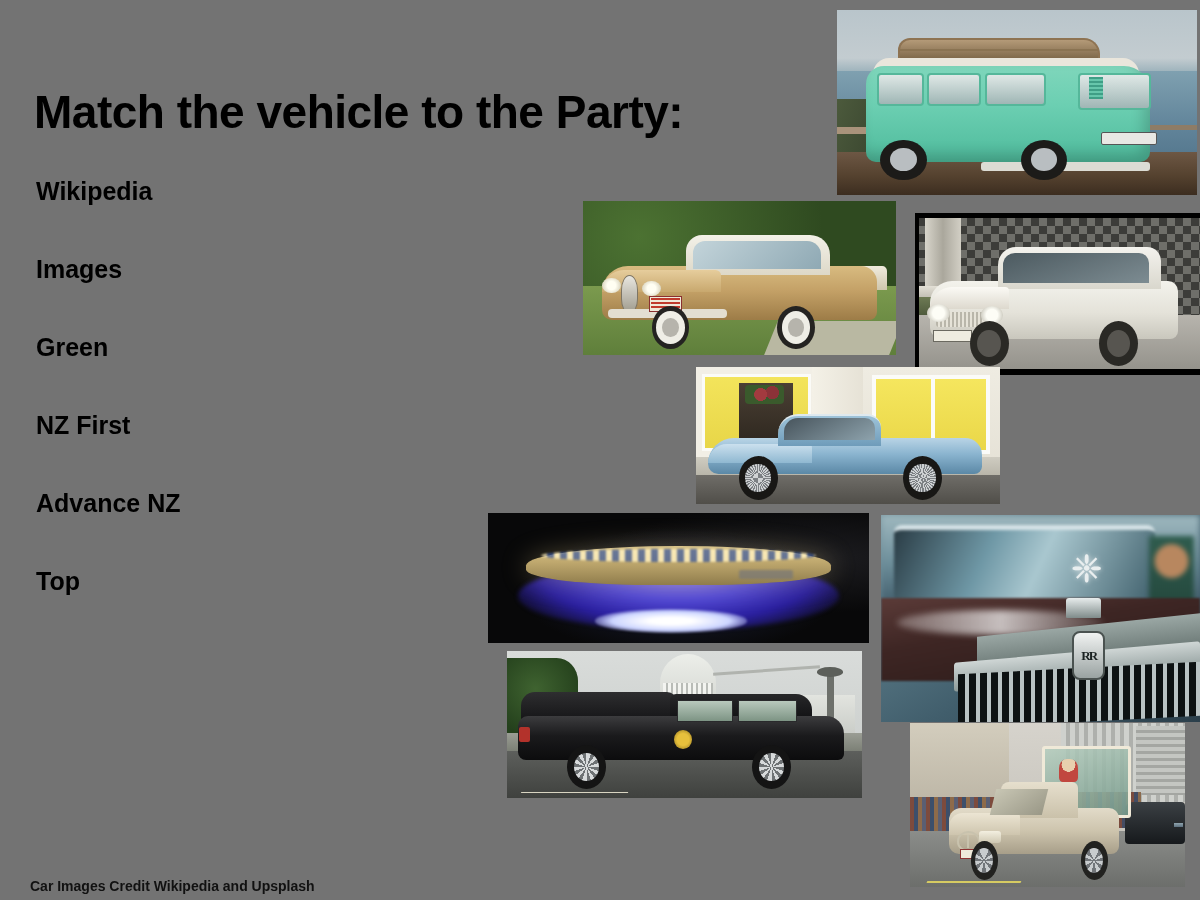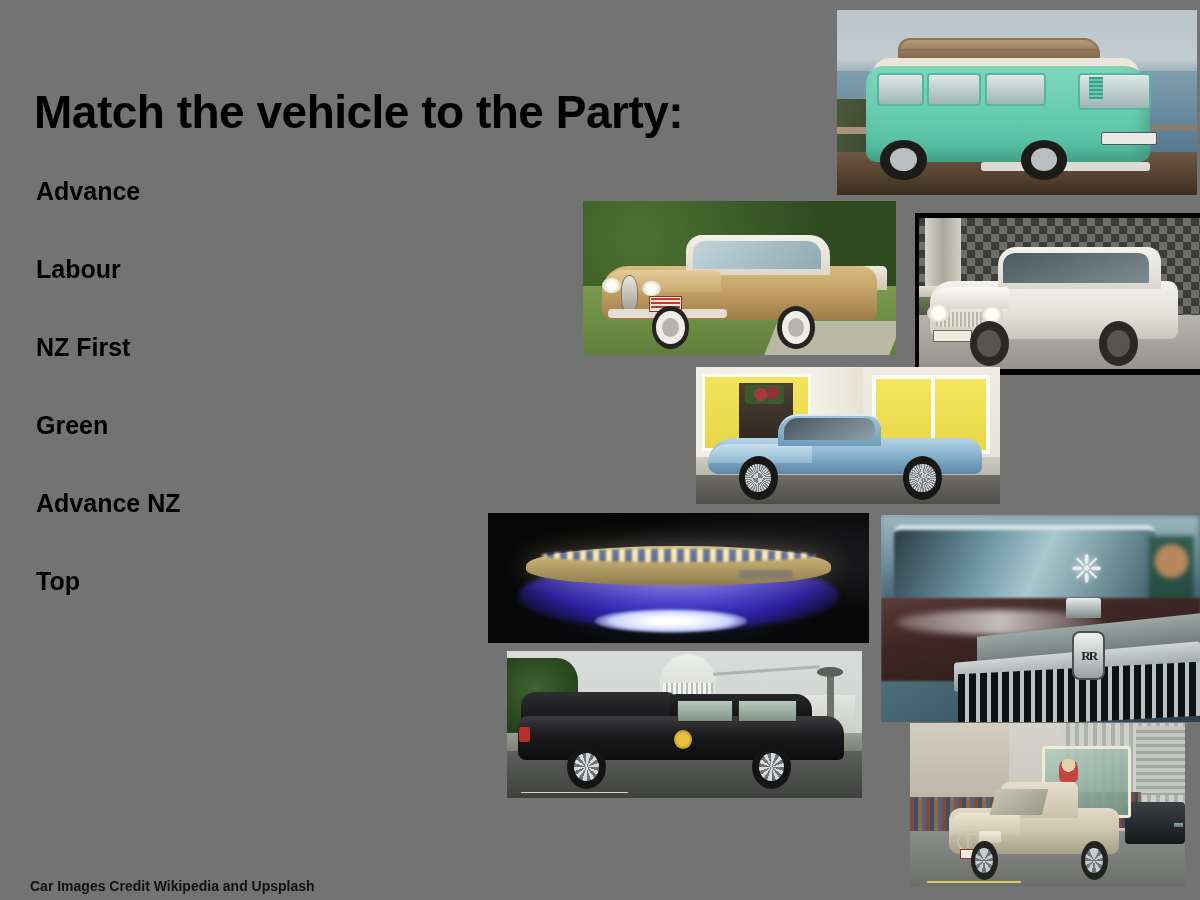--- a/index.html
+++ b/index.html
@@ -661,24 +661,24 @@
   }
 </style>
 </head>
 <body>
 
 <div id="slide">
 
   <div id="title">Match the vehicle to the Party:</div>
 
   <div id="party-list">
-    <div class="party-item">Advance</div>
-    <div class="party-item">Labour</div>
+    <div class="party-item">Wikipedia</div>
+    <div class="party-item">Images</div>
+    <div class="party-item">Green</div>
     <div class="party-item">NZ First</div>
-    <div class="party-item">Green</div>
     <div class="party-item">Advance NZ</div>
     <div class="party-item">Top</div>
   </div>
 
   <div class="photo" id="photo-van" title="Mint green Volkswagen Type 2 camper van with roof rack parked beside the ocean">
     <div class="van-sky"></div>
     <div class="van-sea"></div>
     <div class="van-cliff"></div>
     <div class="van-ground"></div>
     <div class="van-rail"></div>

